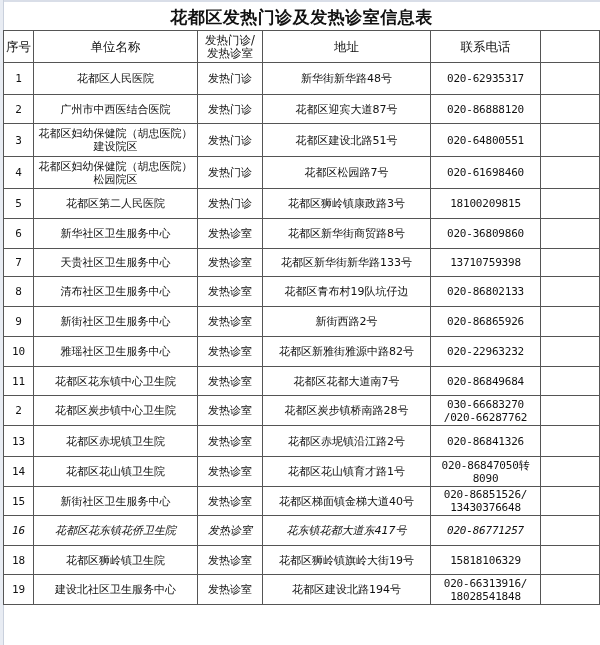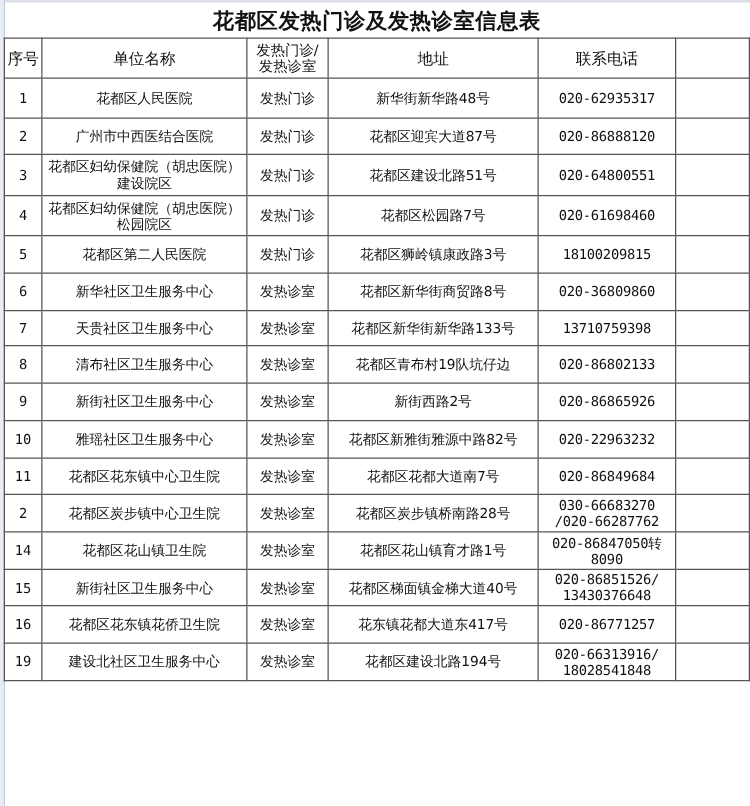--- a/index.html
+++ b/index.html
@@ -138,42 +138,58 @@
           <td></td>
         </tr>
         <tr style="height: 30px;">
           <td class="mono">2</td>
           <td>花都区炭步镇中心卫生院</td>
           <td>发热诊室</td>
           <td>花都区炭步镇桥南路28号</td>
           <td class="phone">030-66683270 /020-66287762</td>
           <td></td>
         </tr>
+        <tr style="height: 31px;">
+          <td class="mono">13</td>
+          <td>花都区赤坭镇卫生院</td>
+          <td>发热诊室</td>
+          <td>花都区赤坭镇沿江路2号</td>
+          <td class="phone">020-86841326</td>
+          <td></td>
+        </tr>
         <tr style="height: 30px;">
           <td class="mono">14</td>
           <td>花都区花山镇卫生院</td>
           <td>发热诊室</td>
           <td>花都区花山镇育才路1号</td>
           <td class="phone">020-86847050转8090</td>
           <td></td>
         </tr>
         <tr style="height: 29px;">
           <td class="mono">15</td>
           <td>新街社区卫生服务中心</td>
           <td>发热诊室</td>
           <td>花都区梯面镇金梯大道40号</td>
           <td class="phone">020-86851526/ 13430376648</td>
           <td></td>
         </tr>
-        <tr style="height: 30px;">
+        <tr style="height: 30px; font-style: italic;">
           <td class="mono">16</td>
           <td>花都区花东镇花侨卫生院</td>
           <td>发热诊室</td>
           <td>花东镇花都大道东417号</td>
           <td class="phone">020-86771257</td>
+          <td></td>
+        </tr>
+        <tr style="height: 29px;">
+          <td class="mono">18</td>
+          <td>花都区狮岭镇卫生院</td>
+          <td>发热诊室</td>
+          <td>花都区狮岭镇旗岭大街19号</td>
+          <td class="phone">15818106329</td>
           <td></td>
         </tr>
         <tr style="height: 30px; margin-top: 12px;">
           <td class="mono">19</td>
           <td>建设北社区卫生服务中心</td>
           <td>发热诊室</td>
           <td>花都区建设北路194号</td>
           <td class="phone">020-66313916/ 18028541848</td>
           <td></td>
         </tr>

